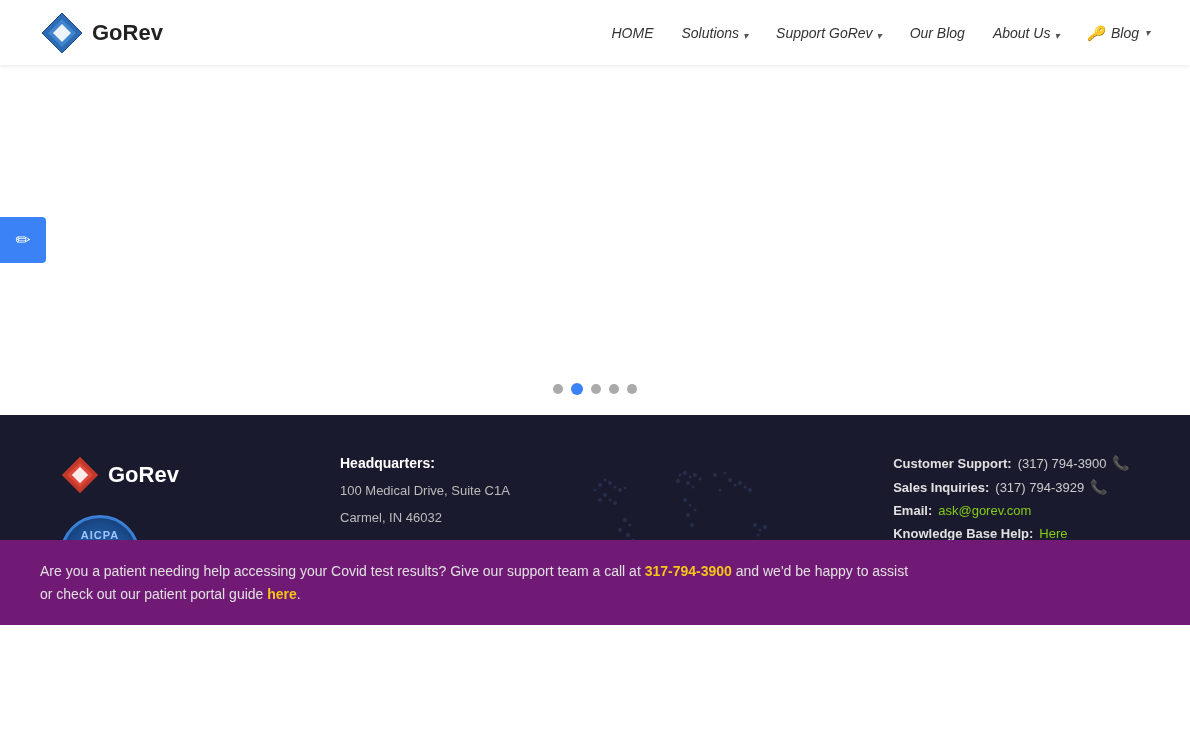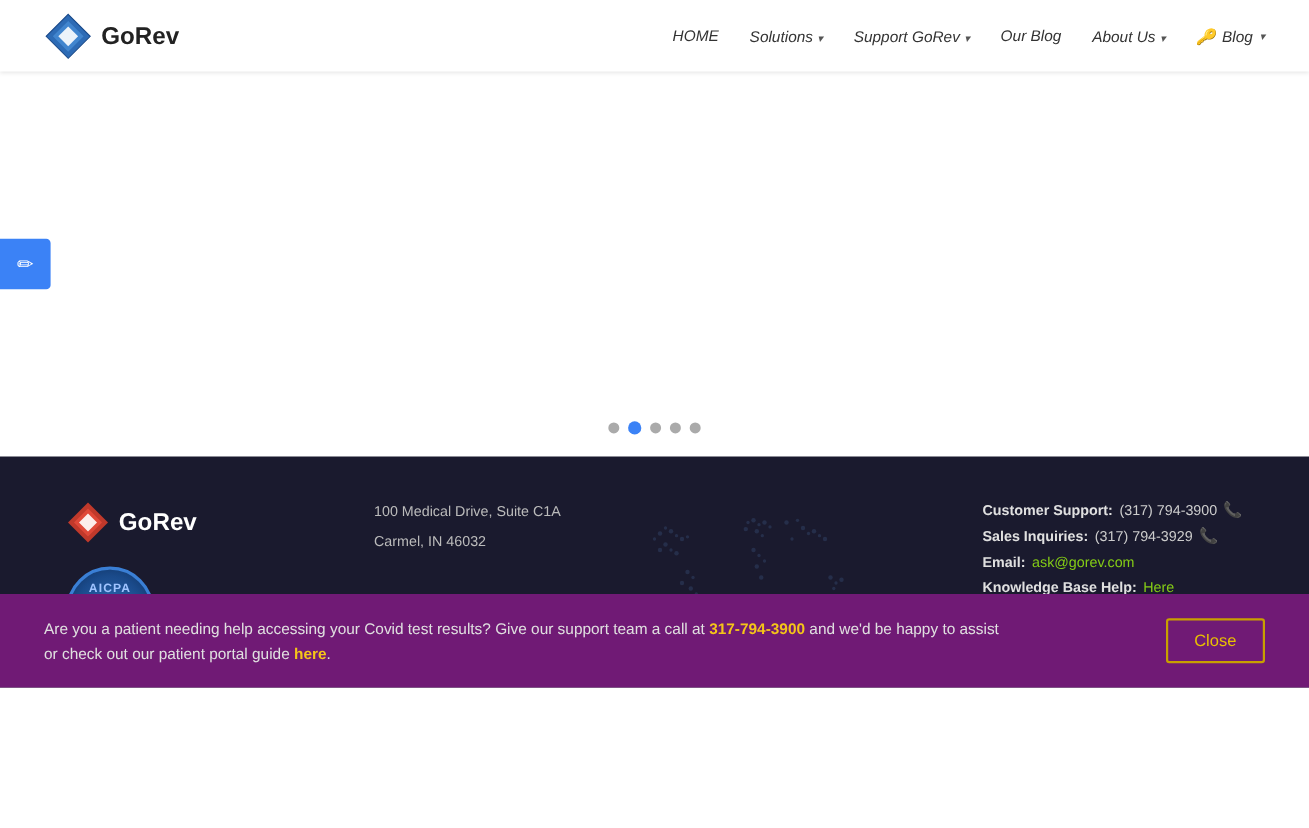--- a/index.html
+++ b/index.html
@@ -422,20 +422,21 @@
       </div>
 
       <div class="aicpa-badge">
         <span class="aicpa-title">AICPA</span>
         <span class="soc-text">SOC</span>
         <span style="font-size:7px;color:#a0c4ff;margin-top:2px;">aicpa.org/soc4so</span>
       </div>
     </div>
 
     <div class="footer-col-2">
+      <div class="footer-hq-title">Headquarters:</div>
       <div class="footer-hq-text">100 Medical Drive, Suite C1A</div>
       <div class="footer-hq-text">Carmel, IN 46032</div>
     </div>
 
     <div class="footer-col-3">
       <div class="footer-contact-line">
         <strong>Customer Support:</strong>
         <span>(317) 794-3900</span>
         <span class="phone-icon">📞</span>
       </div>
@@ -452,21 +453,20 @@
         <strong>Knowledge Base Help:</strong>
         <a href="#">Here</a>
       </div>
     </div>
   </div>
 
   <div class="cookie-bar">
     <div class="cookie-text">
       <span>Are you a patient needing help accessing your Covid test results? Give our support team a call at </span><span class="cookie-phone">317-794-3900</span><span> and we'd be happy to assist or check out our patient portal guide </span><a href="#">here</a><span>.</span>
     </div>
-    <button class="close-btn">Close</button>
   </div>
 
   <div class="revain-widget">
     <div class="revain-icon">
       <svg width="18" height="18" viewBox="0 0 18 18">
         <circle cx="9" cy="9" r="8" fill="#222" stroke="#555" stroke-width="1"></circle>
         <text x="9" y="13" text-anchor="middle" fill="#aaa" font-size="10" font-family="Arial">R</text>
       </svg>
     </div>
     <span>Revain</span>

